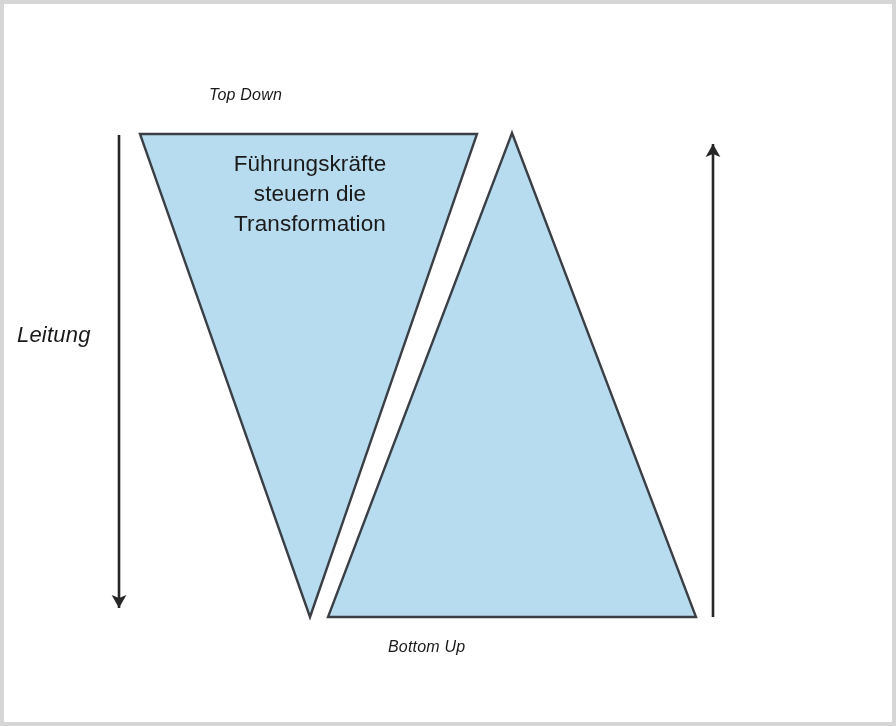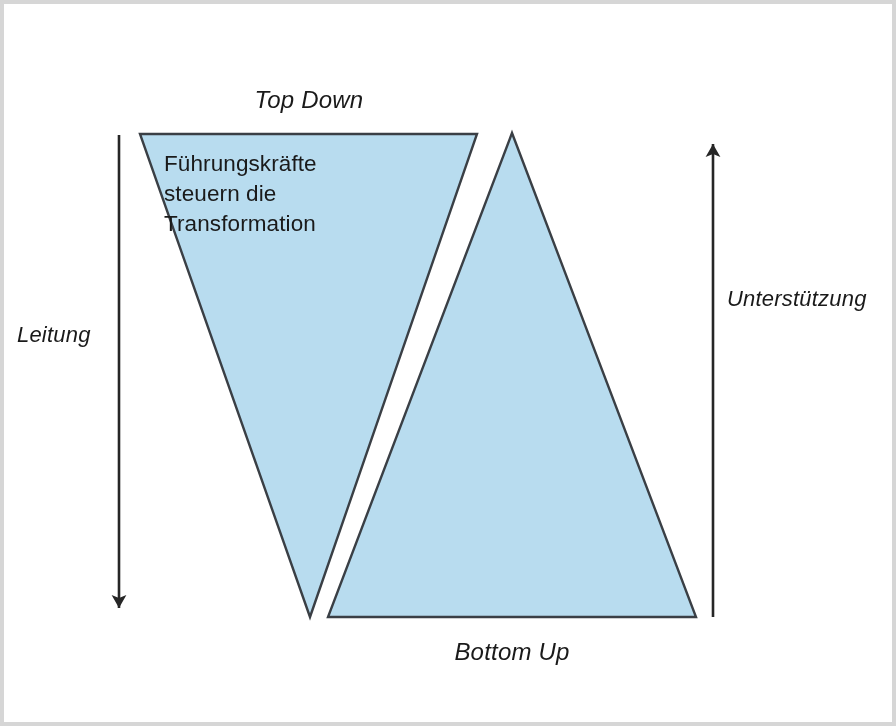--- a/index.html
+++ b/index.html
@@ -35,47 +35,48 @@
     margin: 0;
     padding: 0;
     color: #1a1a1a;
     white-space: pre;
   }
   
   .shape-label {
     font-size: 22.5px;
     line-height: 30px;
     font-weight: 400;
+    text-align: center;
     letter-spacing: 0.1px;
   }
   #label-top-text {
     left: 160px;
     top: 145px;
     width: 292px;
   }
   #label-bottom-text {
     left: 362px;
     top: 503px;
     width: 292px;
   }
   
   .pole-label {
-    font-size: 24px;
+    font-size: 16px;
     font-style: italic;
     font-weight: 400;
-    text-align: center;
+    text-align: left;
     letter-spacing: 0.2px;
   }
   #label-top-down {
     left: 205px;
     top: 82px;
     width: 200px;
   }
   #label-bottom-up {
-    left: 408px;
+    left: 384px;
     top: 634px;
     width: 200px;
   }
   
   .axis-label {
     font-size: 22px;
     font-style: italic;
     font-weight: 400;
     letter-spacing: 0.2px;
   }
@@ -119,15 +120,14 @@
 steuern die
 Transformation</div>
 
 
   <div class="pole-label" id="label-top-down">Top Down</div>
 
   <div class="pole-label" id="label-bottom-up">Bottom Up</div>
 
   <div class="axis-label" id="label-leitung">Leitung</div>
 
-  <div class="axis-label" id="label-unterstuetzung">Unterstützung</div>
 
 </div>
 
 </body></html>

